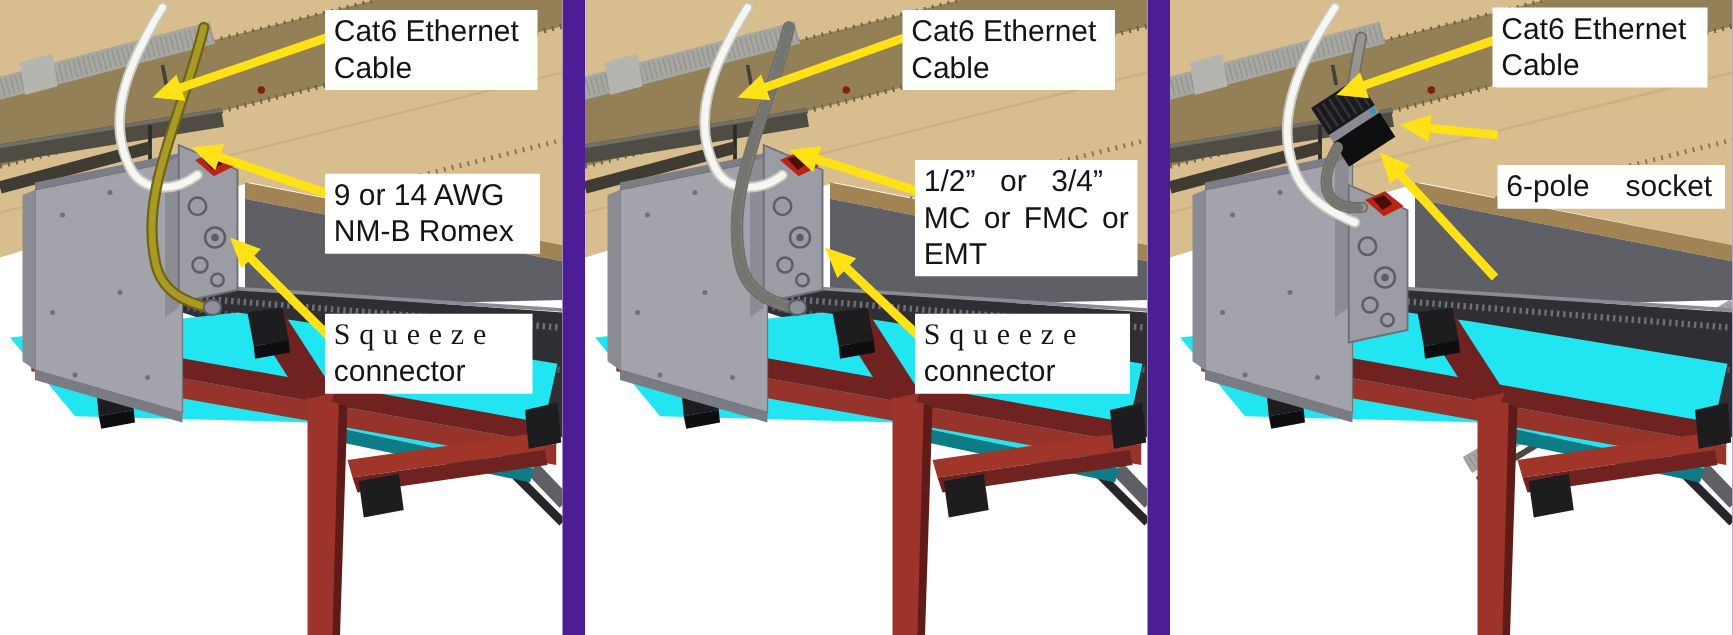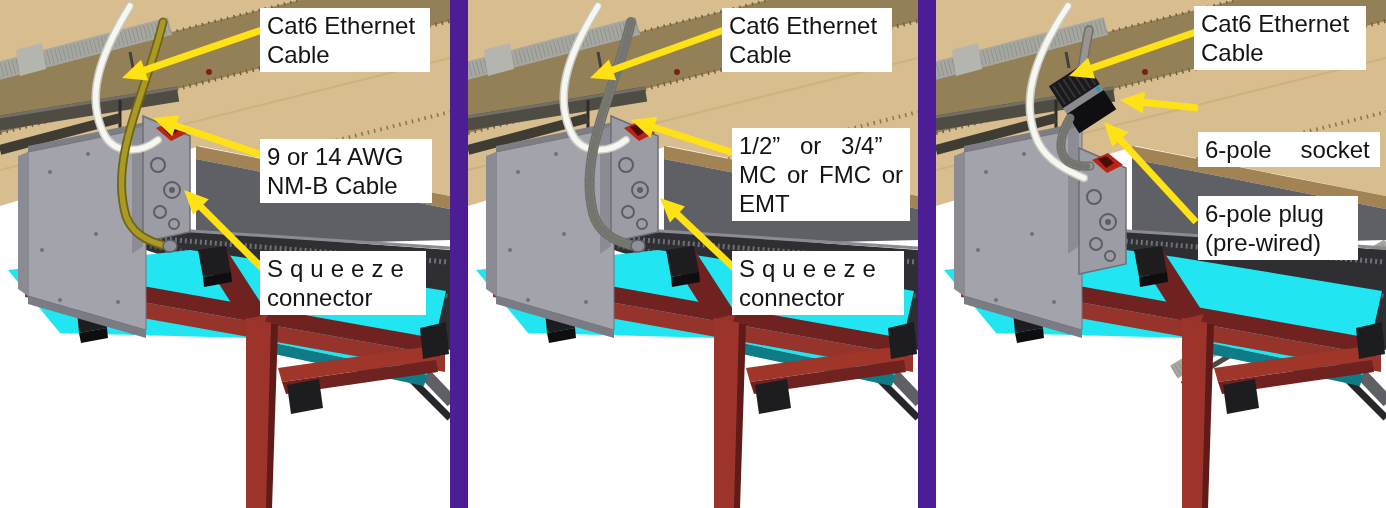--- a/index.html
+++ b/index.html
@@ -31,21 +31,21 @@
   .p1 .l1{left:260px;top:8px;width:156px;}
   .p1 .l2{left:260px;top:139px;width:158px;}
   .p1 .l3{left:260px;top:251px;width:152px;}
   .p2 .l1{left:254px;top:8px;width:156px;}
   .p2 .l2{left:264px;top:128px;width:164px;}
   .p2 .l3{left:264px;top:251px;width:158px;}
   .p3 .l1{left:258px;top:6px;width:158px;}
   .p3 .l2{left:262px;top:90px;width:168px;margin-top:42px;}
   .p3 .l3{left:262px;top:196px;width:146px;}
   
-  .lsp{letter-spacing:7px;}
+  .lsp{letter-spacing:7px;font-family:Liberation Serif, serif;}
   .ws-lg{word-spacing:22px;}
   .ws-md{word-spacing:13px;}
   .ws-sm{word-spacing:4px;text-align:center;}
 </style>
 </head>
 <body>
 
 <div id="figure">
 
   <figure class="panel p1" style="margin:0;">
@@ -122,21 +122,21 @@
         <polygon points="153,118 179.26214579745516,115.2982046500137 172.19056568527242,136.13069741293052" fill="#ffe215"></polygon>
         <line x1="262" y1="268" x2="196.72792206135784" y2="202.72792206135784" stroke="#ffe215" stroke-width="7"></line>
         <polygon points="184,190 208.74873734152916,199.1923881554251 193.1923881554251,214.74873734152916" fill="#ffe215"></polygon>
       </svg>
     <div class="lbl l1">
       <div>Cat6 Ethernet</div>
       <div>Cable</div>
     </div>
     <div class="lbl l2">
       <div>9 or 14 AWG</div>
-      <div>NM-B Cable</div>
+      <div>NM-B Romex</div>
     </div>
     <div class="lbl l3">
       <div class="lsp">Squeeze</div>
       <div>connector</div>
     </div>
   </figure>
 
   <figure class="panel p2" style="margin:0;">
     <svg class="scene" width="450" height="508" viewBox="0 0 450 508">
         <polygon points="0,0 450,0 450,196 200,146 95,177 0,206" fill="#d8bd8f"></polygon>
@@ -321,19 +321,15 @@
         <line x1="260" y1="222" x2="180.1870175547759" y2="135.24675821171294" stroke="#ffe215" stroke-width="7"></line>
         <polygon points="168,122 192.34459786908133,132.2147224432542 176.15411561032107,147.10996612131365" fill="#ffe215"></polygon>
       </svg>
     <div class="lbl l1">
       <div>Cat6 Ethernet</div>
       <div>Cable</div>
     </div>
     <div class="lbl l2">
       <div class="ws-lg">6-pole socket</div>
     </div>
-    <div class="lbl l3">
-      <div>6-pole plug</div>
-      <div>(pre-wired)</div>
-    </div>
   </figure>
 
 </div>
 
 </body></html>

